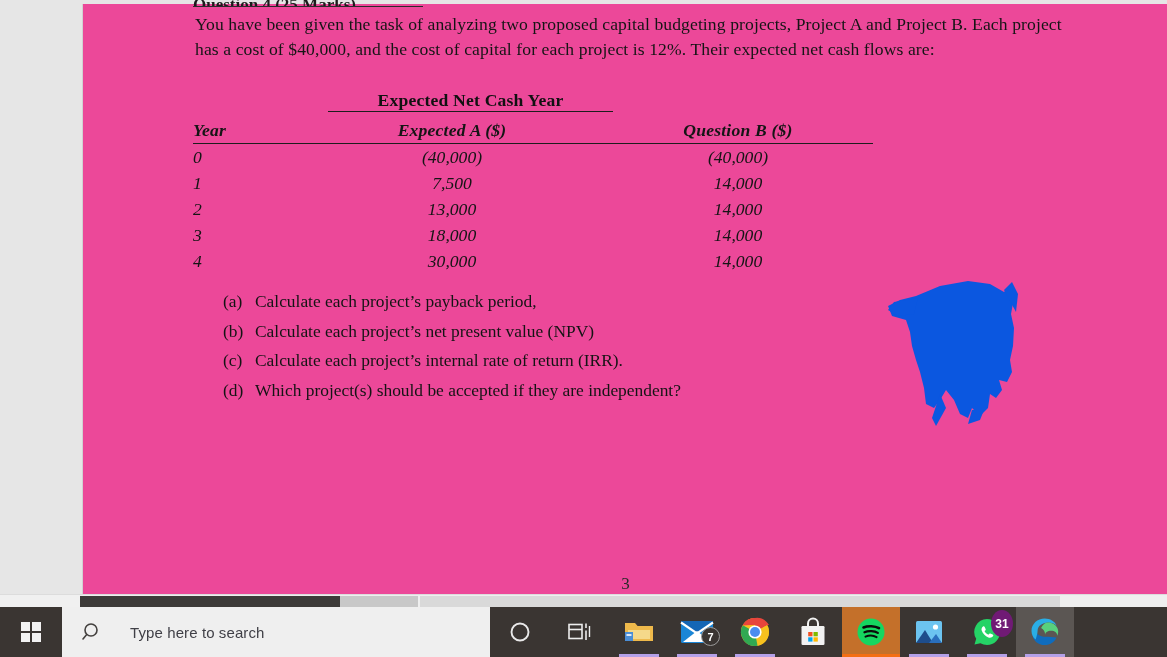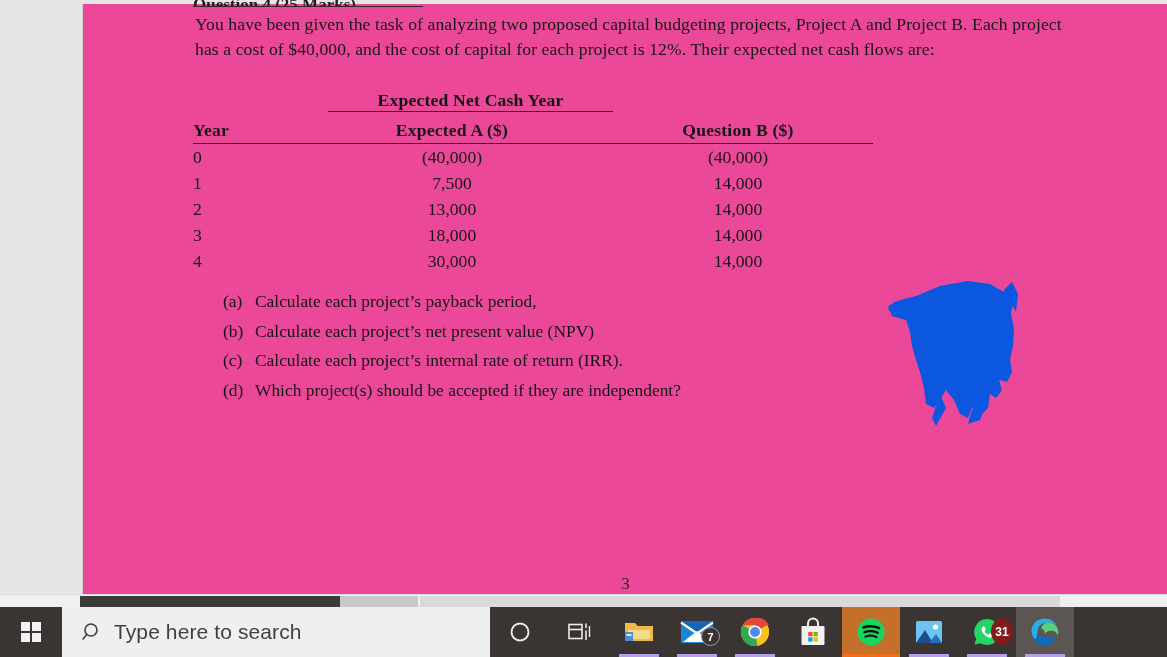--- a/index.html
+++ b/index.html
@@ -45,21 +45,21 @@
     position:absolute; left:110px; top:86px; width:680px;
   }
   .tbl-title {
     text-align:center; font-weight:bold; font-size:17.6px;
     color:#111; margin-left:135px; width:285px;
     border-bottom:1.8px solid #1d1d1d;
     padding-bottom:0px; letter-spacing:0.2px;
   }
   table.nc { border-collapse:collapse; width:680px; margin-top:5px; }
   table.nc th, table.nc td {
-    font-size:17.6px; color:#151515; padding:0.5px 0; line-height:25px;
+    font-size:17.6px; color:#151515; padding:0.5px 0; line-height:25px;font-style:italic;
   }
   table.nc th {
     font-weight:bold; border-bottom:1.8px solid #1d1d1d; letter-spacing:0.2px;
   }
   th.c-year { width:108px; text-align:left; padding-left:4px; }
   th.c-a    { width:302px; text-align:center; }
   th.c-b    { width:270px; text-align:center; }
   td.c-year { text-align:left; padding-left:16px; }
   td.c-a    { text-align:center; }
   td.c-b    { text-align:center; }
@@ -111,21 +111,21 @@
   .win-logo i:nth-child(3){left:0;top:11.5px;}
   .win-logo i:nth-child(4){left:11.5px;top:11.5px;}
 
   .tb-search {
     flex:0 0 428px; height:50px; background:#efefef;
     display:flex; align-items:center; padding-left:20px;
   }
   .search-icon { flex:0 0 24px; height:20px; }
   .search-text {
     font-family:"Liberation Sans", sans-serif;
-    font-size:21px; color:#3f3f46; margin-left:8px; letter-spacing:0.1px;
+    font-size:15px; color:#3f3f46; margin-left:24px; letter-spacing:0.1px;
   }
 
   .tb-cortana, .tb-taskview {
     flex:0 0 60px; height:50px; display:flex; align-items:center; justify-content:center;
   }
 
   .tb-apps { display:flex; align-items:center; height:50px; }
   .tb-app {
     position:relative; width:58px; height:50px;
     display:flex; align-items:center; justify-content:center;
@@ -140,22 +140,22 @@
   .badge {
     position:absolute; font-family:"Liberation Sans", sans-serif;
     font-weight:bold; color:#fff; border-radius:50%;
     display:flex; align-items:center; justify-content:center;
   }
   .badge.mail {
     right:6px; bottom:11px; width:19px; height:19px; font-size:11px;
     background:#3a3532; border:1.4px solid #9a9a9a;
   }
   .badge.wa {
-    right:3px; bottom:12px; width:22px; height:27px; font-size:12px;
-    background:#7f1d1d;
+    right:3px; bottom:20px; width:22px; height:27px; font-size:12px;
+    background:#701a75;
   }
 </style>
 </head>
 <body>
 
 <div id="app">
 
   <div class="viewer-bg"></div>
 
   <div class="page-sheet">

